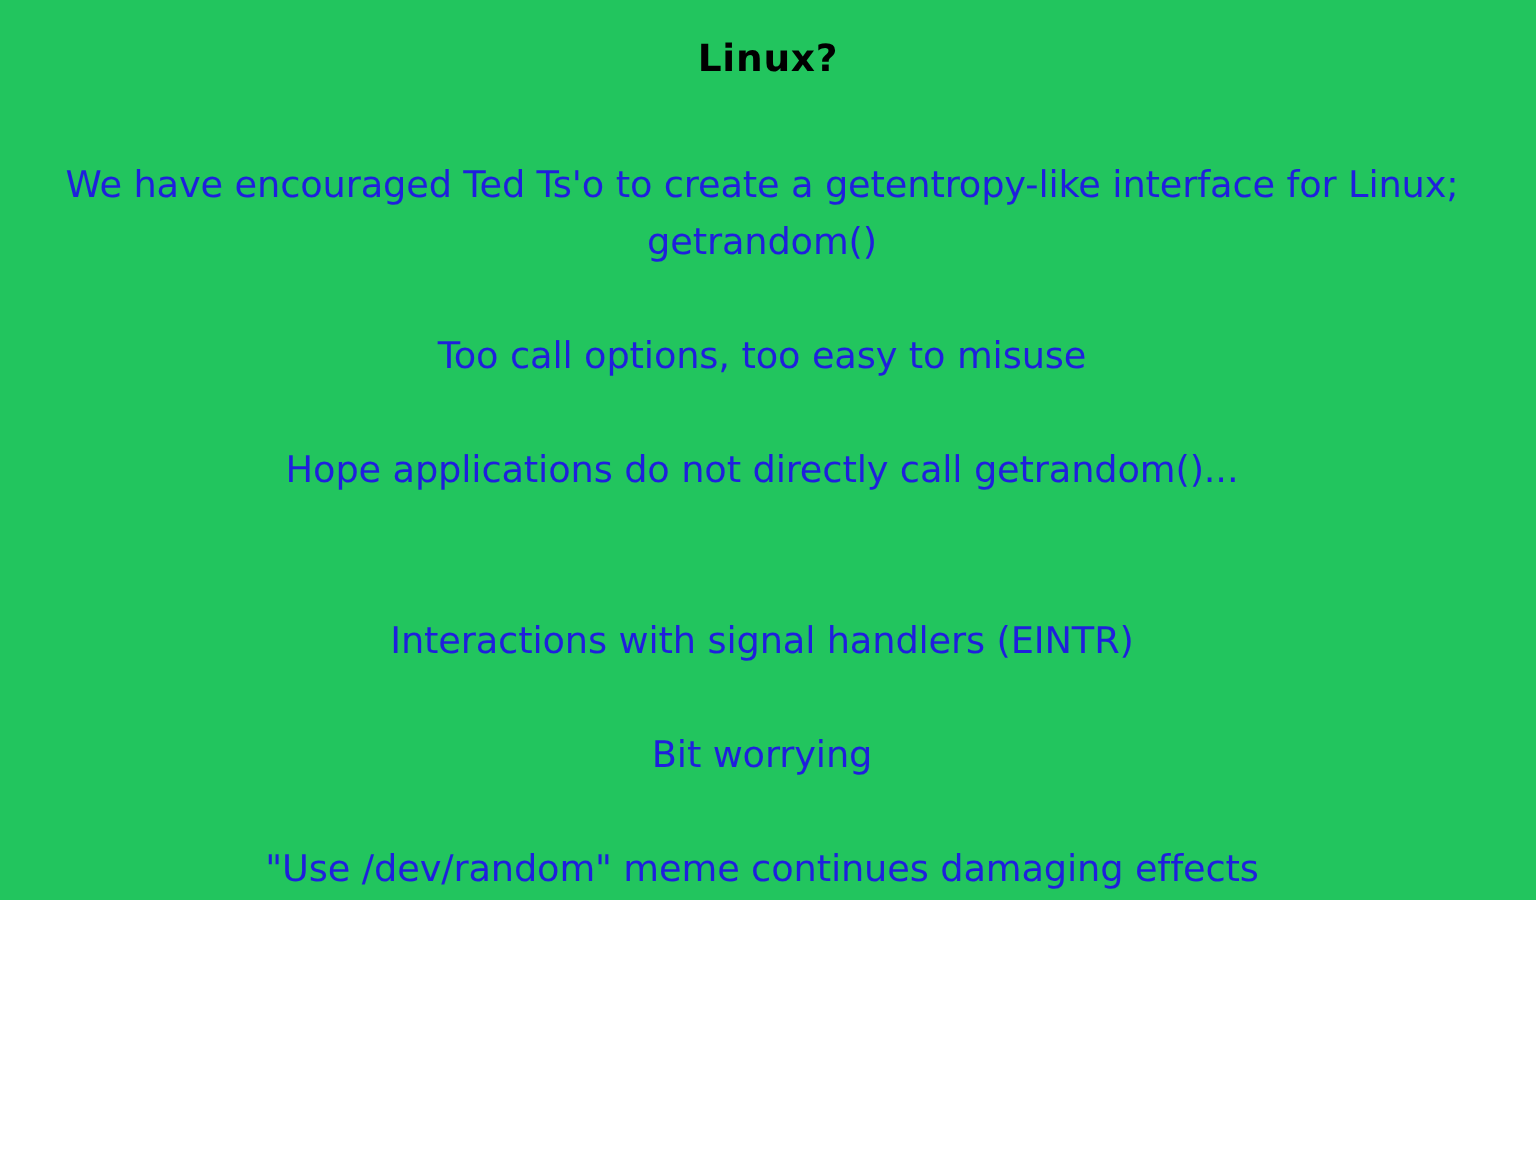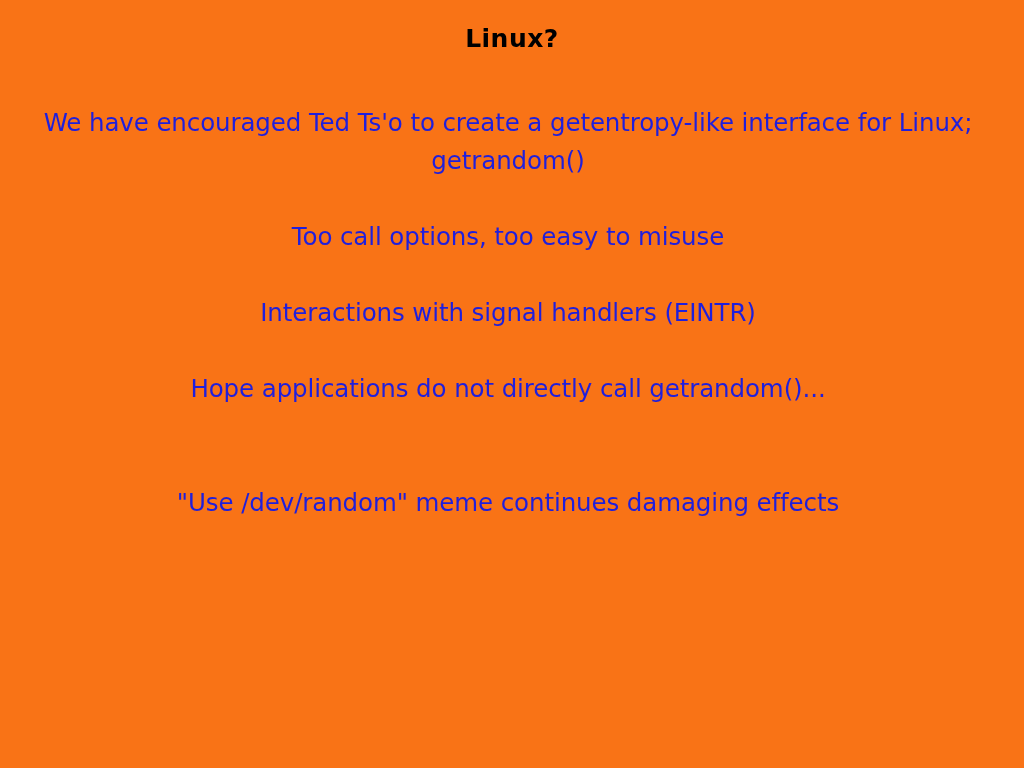--- a/index.html
+++ b/index.html
@@ -9,22 +9,22 @@
   body {
     width: 1024px;
     height: 768px;
     background: #ffffff;
     font-family: "DejaVu Sans", sans-serif;
     overflow: hidden;
   }
   .slide {
     position: relative;
     width: 1024px;
-    height: 768px;
-    background: #f97316;
+    height: 600px;
+    background: #22c55e;
   }
   .slide-title {
     position: absolute;
     top: 24px;
     left: 0;
     width: 1024px;
     text-align: center;
     font-family: "DejaVu Sans", sans-serif;
     font-weight: bold;
     font-size: 25px;
@@ -65,22 +65,23 @@
 <div class="slide">
 
   <div class="slide-title">Linux?</div>
 
   <div class="body-block">
 
     <p class="para tight">We have encouraged Ted Ts'o to create a getentropy-like interface for Linux; getrandom()</p>
 
     <p class="para tight">Too call options, too easy to misuse</p>
 
+    <p class="para extra-gap">Hope applications do not directly call getrandom()...</p>
+
     <p class="para tight">Interactions with signal handlers (EINTR)</p>
 
-    <p class="para extra-gap">Hope applications do not directly call getrandom()...</p>
-
+    <p class="para tight">Bit worrying</p>
 
 
     <p class="para last">"Use /dev/random" meme continues damaging effects</p>
 
   </div>
 </div>
 
 </body></html>

